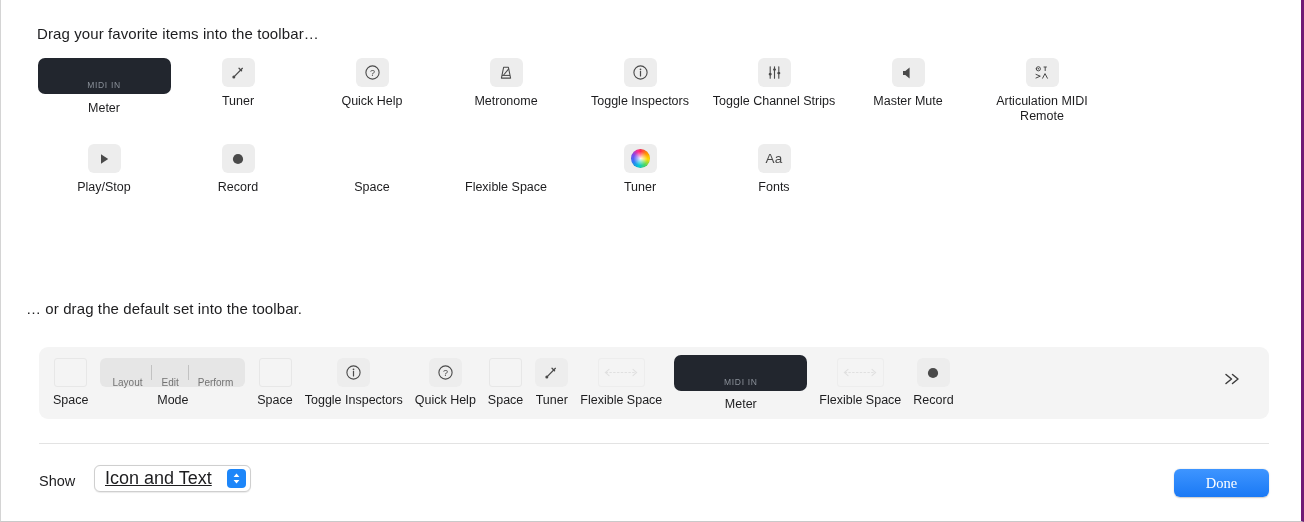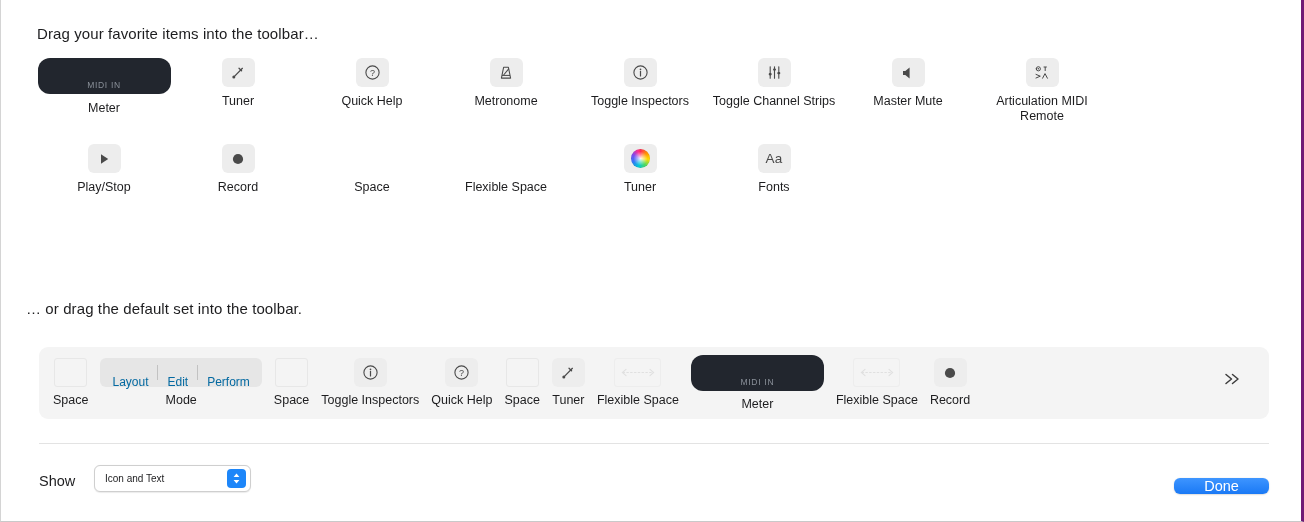--- a/index.html
+++ b/index.html
@@ -100,21 +100,21 @@
         #ff2d55 0deg, #ff9500 50deg, #ffdd00 95deg,
         #4cd964 145deg, #00c8d7 195deg, #3478f6 245deg,
         #7b4cf0 295deg, #ff2d92 340deg, #ff2d55 360deg);
     box-shadow: 0 0 0 0.5px rgba(0,0,0,0.10) inset;
   }
 
   
   .meter {
     width: 133px;
     height: 36px;
-    border-radius: 12px;
+    border-radius: 7px;
     background: #22262e;
     display: flex;
     align-items: flex-end;
     justify-content: center;
     box-sizing: border-box;
     padding-bottom: 4px;
   }
   .meter-label {
     font-size: 8.5px;
     color: #8a9099;
@@ -175,22 +175,22 @@
   .segmented {
     height: 29px;
     border-radius: 6px;
     background: #e6e6e6;
     display: flex;
     align-items: center;
     padding: 0 3px;
     box-sizing: border-box;
   }
   .seg-btn {
-    font-size: 12px;
-    color: #0369a1;
+    font-size: 10px;
+    color: #737373;
     padding: 0 9px;
     line-height: 29px;
     white-space: nowrap;
     margin-top: 20px;
   }
   .seg-div {
     width: 1px;
     height: 15px;
     background: #c2c2c2;
   }
@@ -234,49 +234,50 @@
     height: 27px;
     background: #ffffff;
     border: 1px solid #cfcfcf;
     border-radius: 6px;
     box-sizing: border-box;
     box-shadow: 0 0.5px 1px rgba(0,0,0,0.08);
     display: flex;
     align-items: center;
   }
   .popup-value {
-    font-size: 10px;
+    font-size: 18px;
     color: #1d1d1f;
     margin-left: 10px;
     white-space: nowrap;
+    text-decoration: underline;
   }
   .popup-stepper {
     position: absolute;
     right: 4px;
     top: 3px;
     width: 19px;
     height: 19px;
     border-radius: 4px;
     background: #1d86f9;
     display: flex;
     align-items: center;
     justify-content: center;
   }
   .done-btn {
     position: absolute;
     right: 36px;
-    top: 16px;
+    top: 7px;
     width: 95px;
-    height: 16px;
+    height: 28px;
     border-radius: 6px;
     background: linear-gradient(180deg, #3e95ff 0%, #1a79f5 100%);
     border: none;
     color: #ffffff;
     font-size: 14.5px;
-    font-family: Liberation Sans, sans-serif;
+    font-family: Liberation Serif, serif;
     cursor: pointer;
     box-shadow: 0 0.5px 1.5px rgba(0,0,0,0.22);
     padding: 0;
   }
 </style>
 </head>
 <body>
 
 <div class="window">
 

